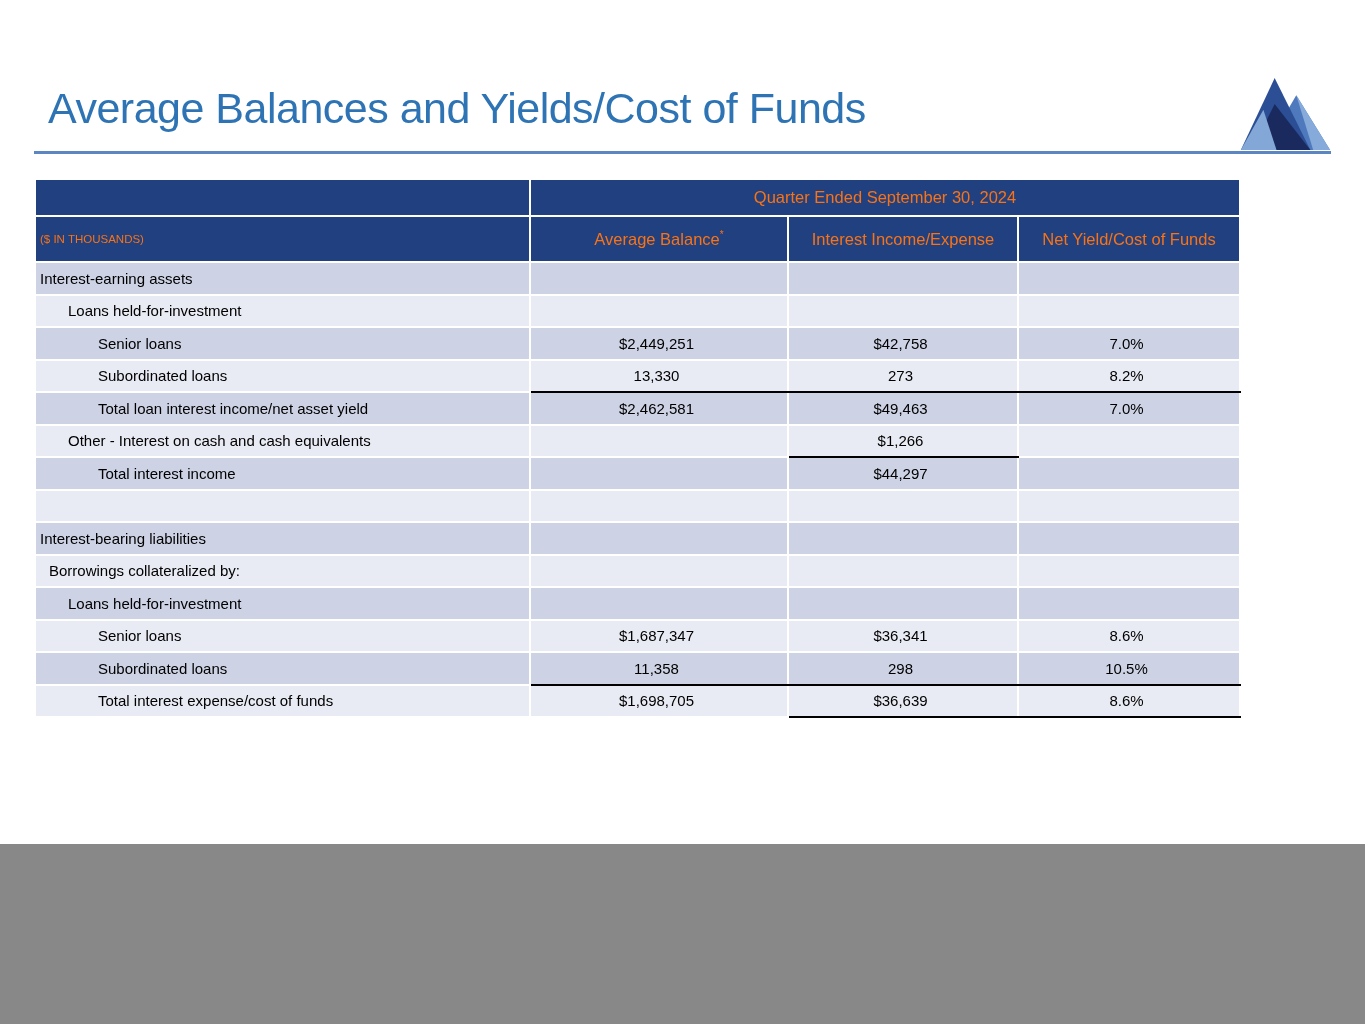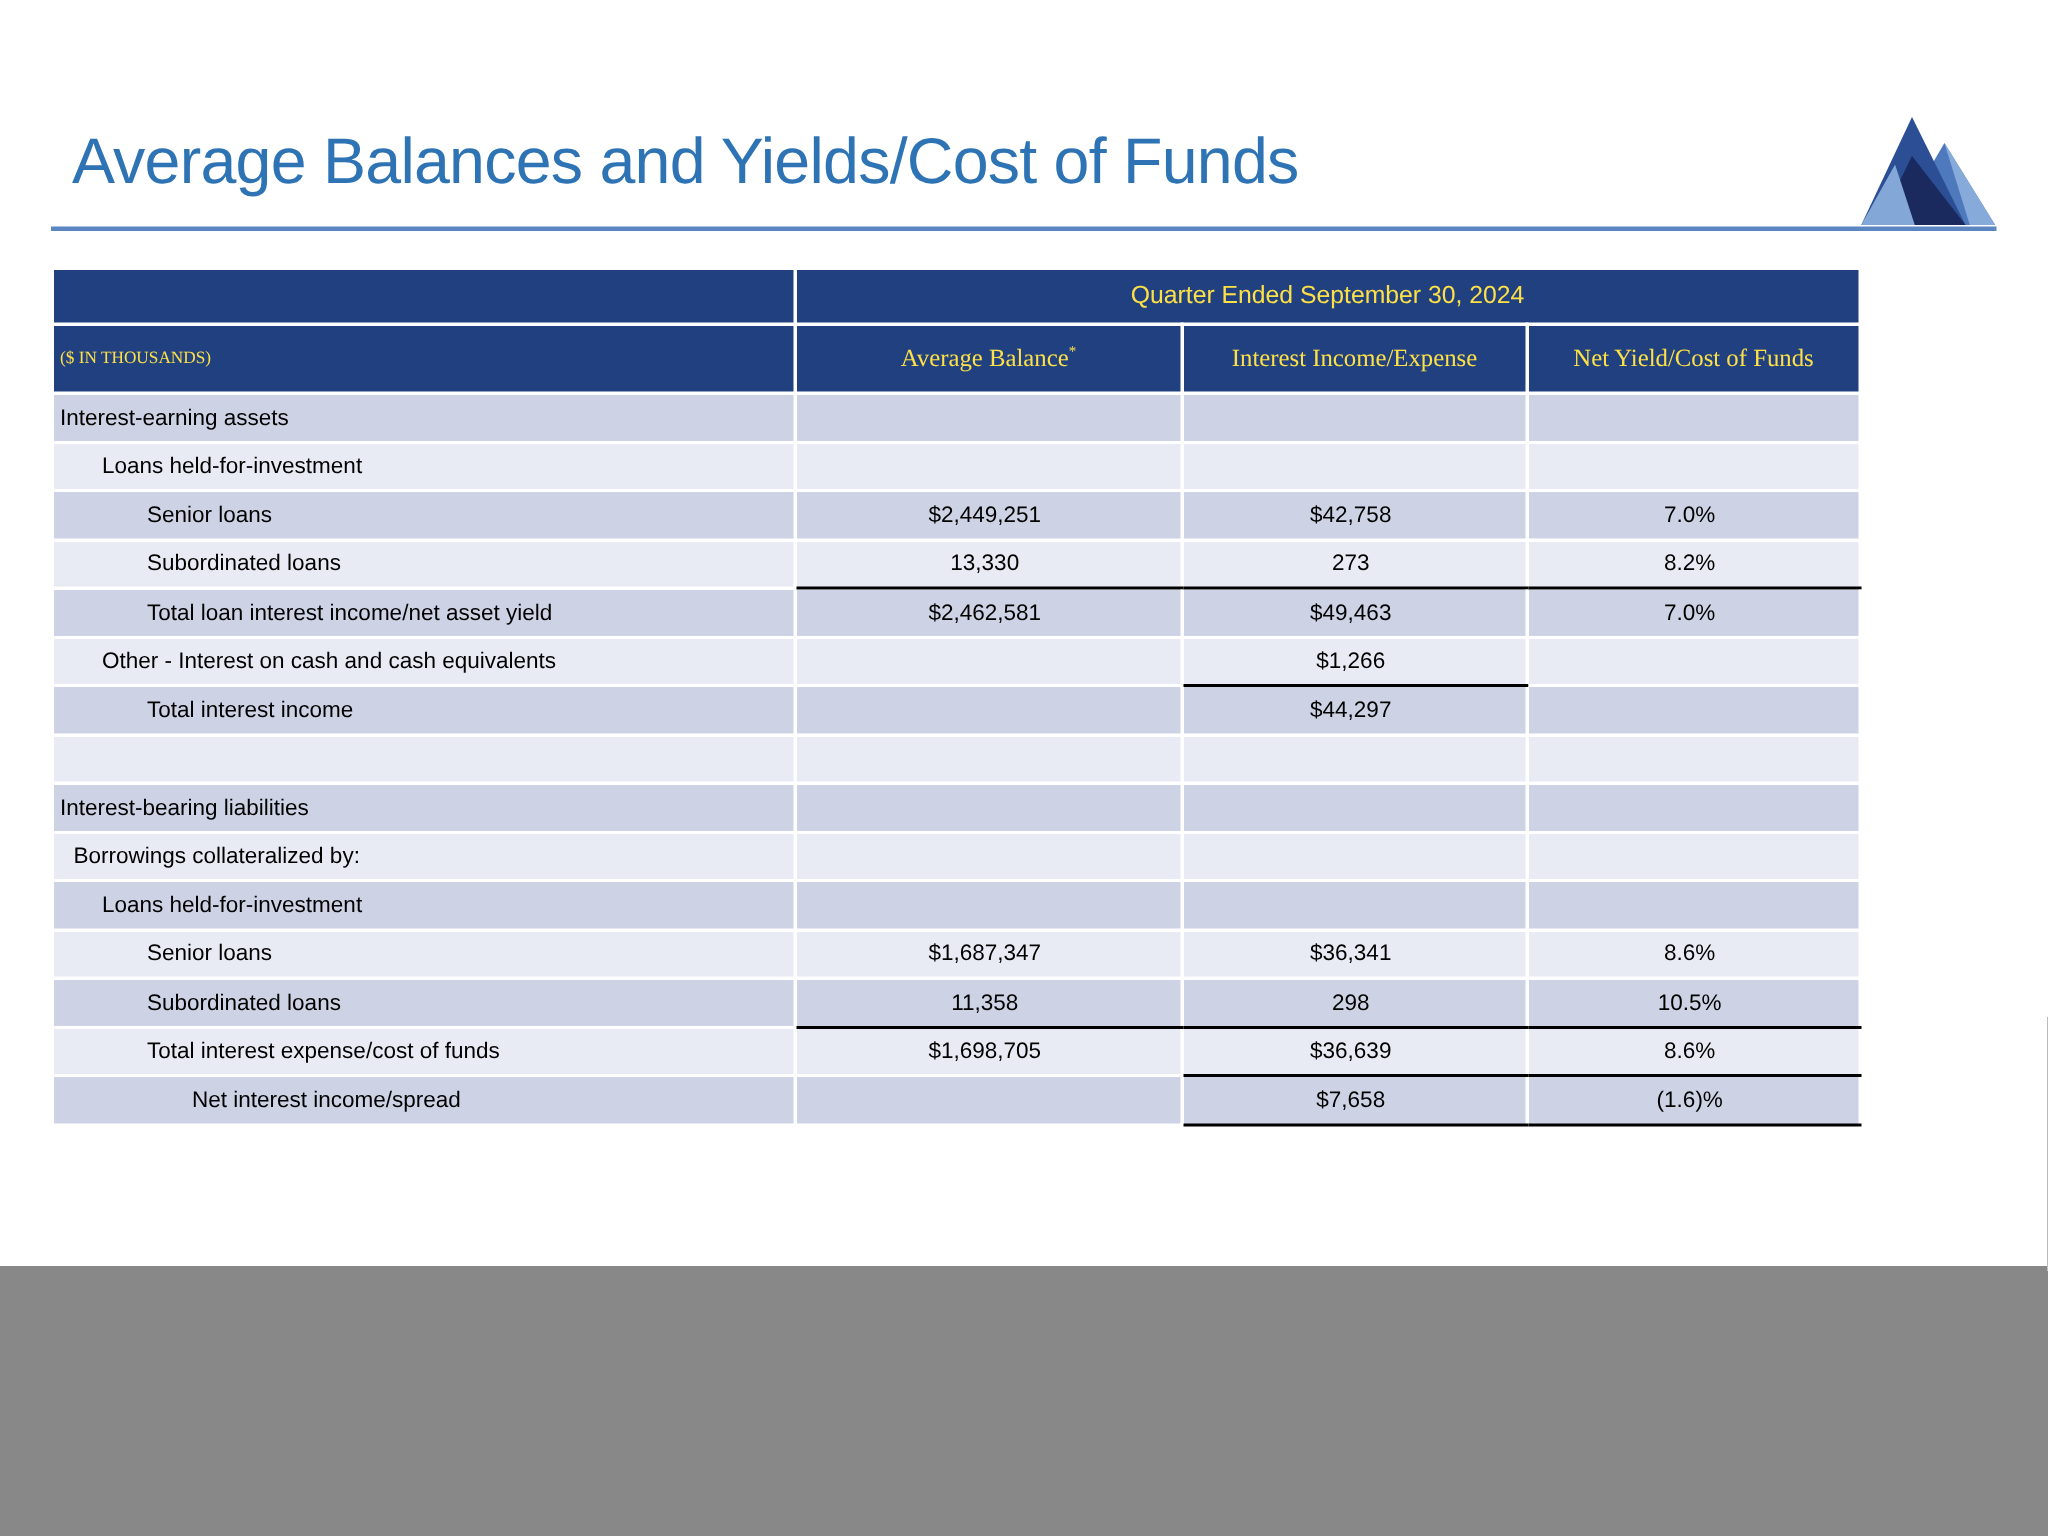--- a/index.html
+++ b/index.html
@@ -5,23 +5,23 @@
   html,body{margin:0;padding:0;background:#888;}
   .slide{position:relative;width:1365px;height:844px;background:#ffffff;overflow:hidden;
          font-family:"Liberation Sans", sans-serif;}
   .title{position:absolute;left:48px;top:84px;font-size:43px;letter-spacing:-0.5px;
          color:#2E74B5;white-space:nowrap;}
   .title-rule{position:absolute;left:34px;top:151px;width:1297px;height:3px;background:#5B86C2;}
   .logo{position:absolute;left:1238px;top:78px;width:94px;height:72px;}
   .tablewrap{position:absolute;left:34px;top:178px;}
   table.fin{border-collapse:collapse;table-layout:fixed;width:1205px;}
   table.fin th, table.fin td{border:2px solid #ffffff;overflow:hidden;white-space:nowrap;}
-  th.hd{background:#21407F;color:#fde047;font-weight:normal;font-size:16.5px;text-align:center;}
+  th.hd{background:#21407F;color:#f97316;font-weight:normal;font-size:16.5px;text-align:center;}
   tr.hrow1 th{height:33px;}
-  tr.hrow2 th{height:42px;font-family:Liberation Serif, serif;}
+  tr.hrow2 th{height:42px;}
   th.corner{text-align:left;font-size:11.5px;padding-left:4px;}
   td{height:28.5px;font-size:15px;color:#000;}
   td.lbl{text-align:left;}
   td.num{text-align:center;padding-right:6px;}
   .d{background:#CDD3E5;}
   .l{background:#E9EBF4;}
   .i0{padding-left:4px;} .i1{padding-left:13px;} .i2{padding-left:32px;}
   .i3{padding-left:62px;} .i4{padding-left:92px;}
   .sb{border-bottom:2px solid #000000 !important;}
   sup{font-size:10px;}
@@ -142,25 +142,19 @@
           <td class="num d sb">11,358</td>
           <td class="num d sb">298</td>
           <td class="num d sb">10.5%</td>
         </tr>
         <tr>
           <td class="lbl l i3">Total interest expense/cost of funds</td>
           <td class="num l">$1,698,705</td>
           <td class="num l sb">$36,639</td>
           <td class="num l sb">8.6%</td>
         </tr>
-        <tr>
-          <td class="lbl d i4">Net interest income/spread</td>
-          <td class="num d"></td>
-          <td class="num d sb">$7,658</td>
-          <td class="num d sb">(1.6)%</td>
-        </tr>
       </tbody>
     </table>
   </div>
 
   <div class="pagenum">18</div>
 
 </div>
 
 </body></html>

